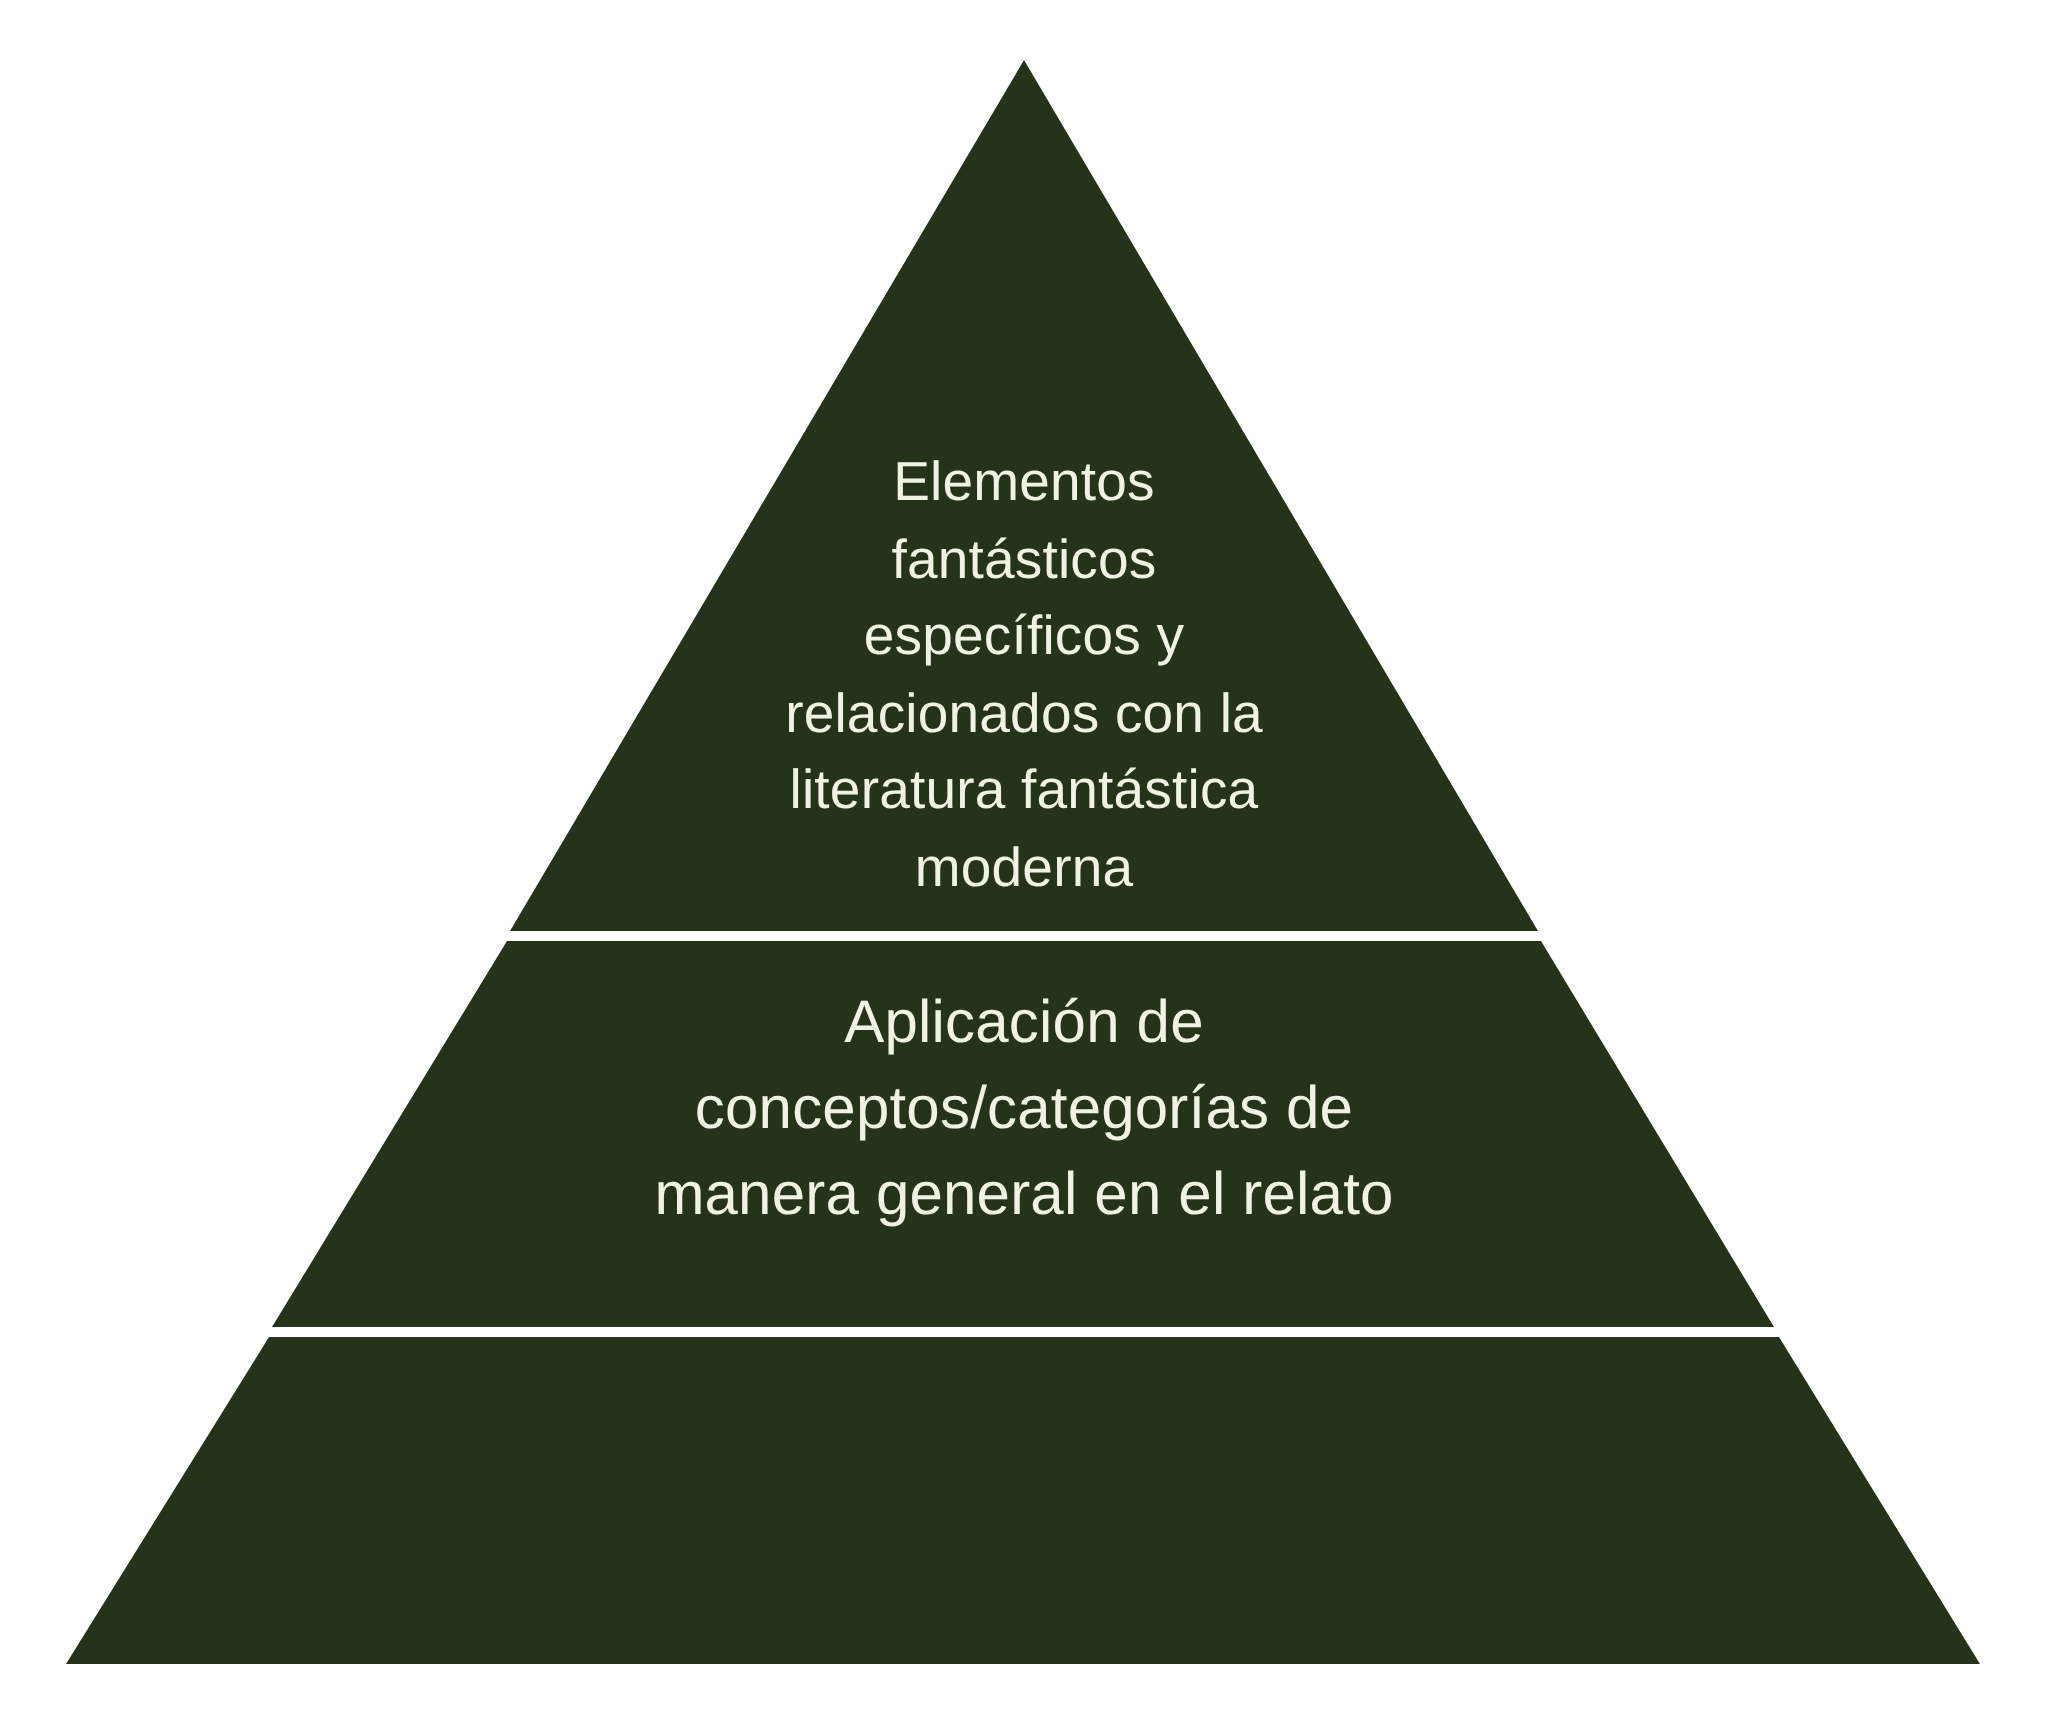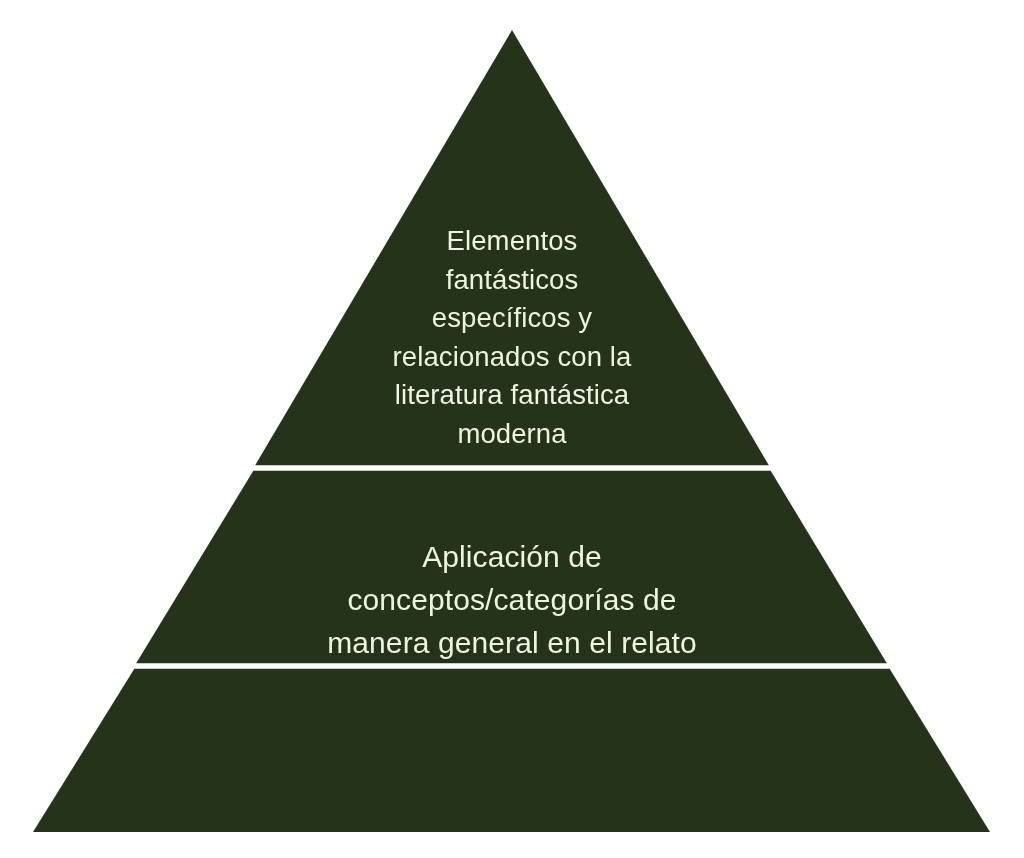--- a/index.html
+++ b/index.html
@@ -46,21 +46,21 @@
     left: 362px;
     top: 222px;
     width: 300px;
     font-size: 27.5px;
     line-height: 38.5px;
   }
 
   
   #tier-middle-label {
     left: 262px;
-    top: 535px;
+    top: 490px;
     width: 500px;
     font-size: 30px;
     line-height: 43px;
   }
 
   
   #tier-bottom-label {
     left: 142px;
     top: 692px;
     width: 740px;

